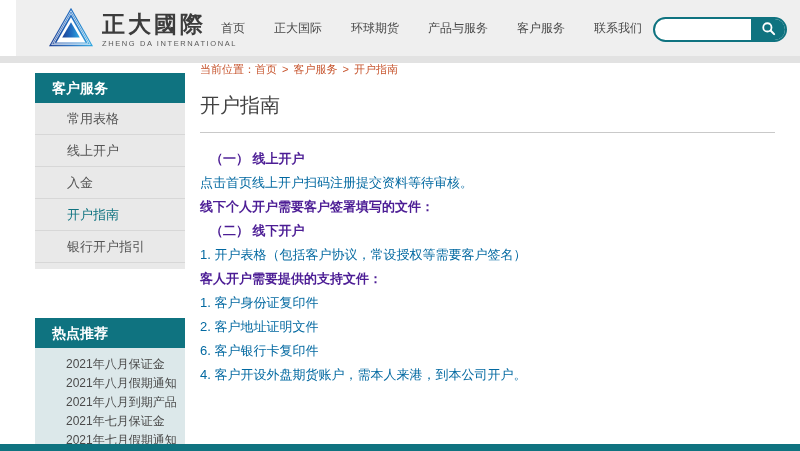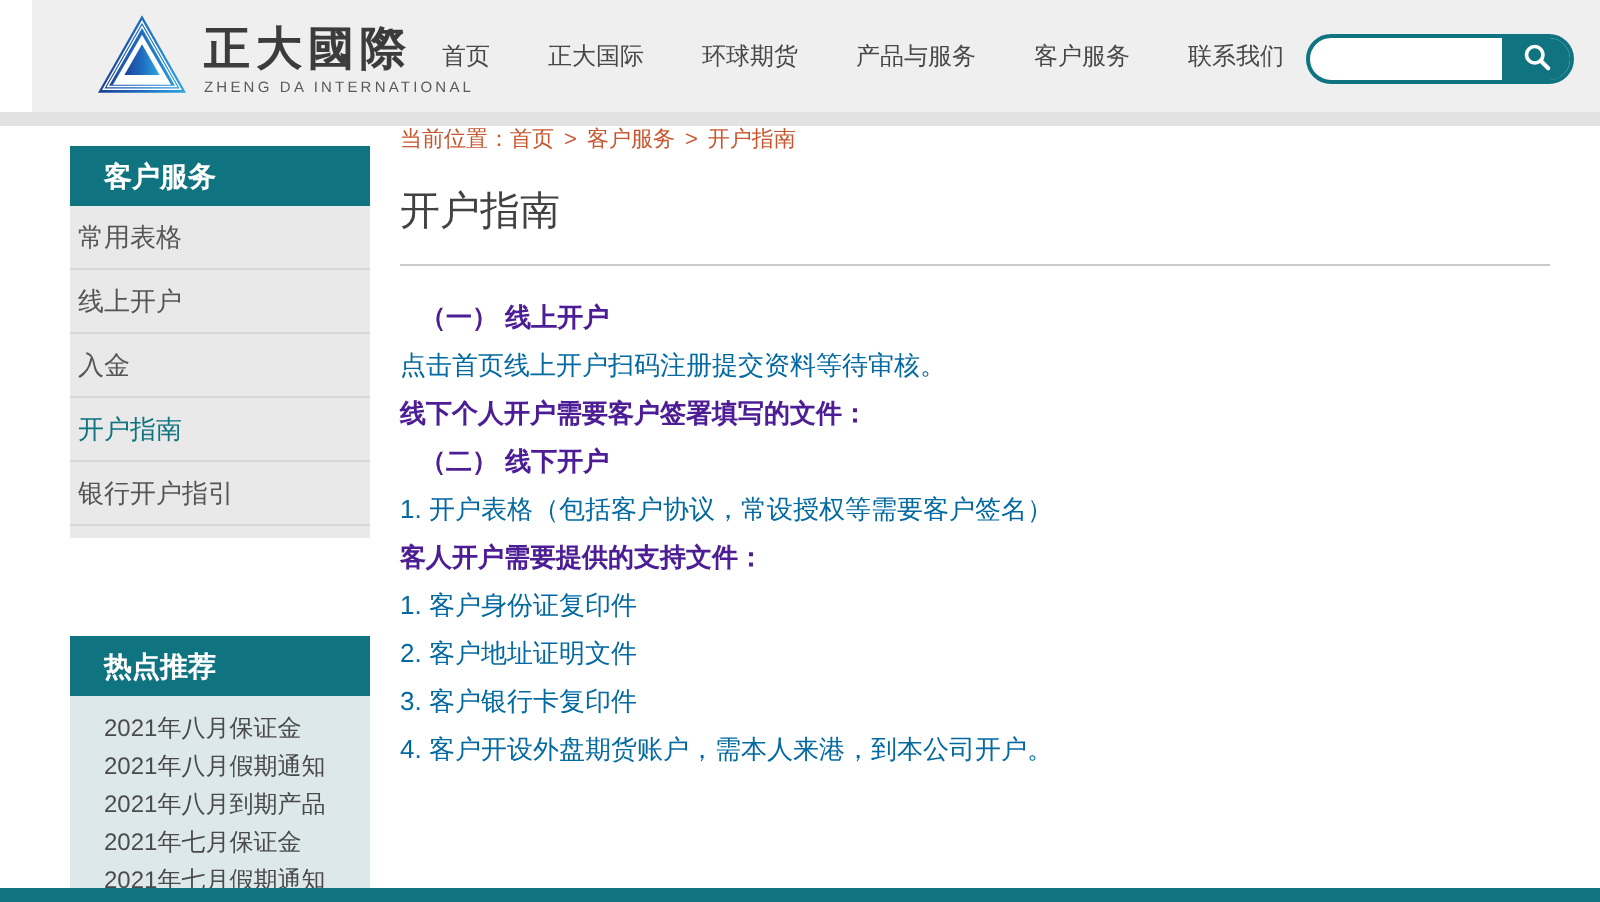--- a/index.html
+++ b/index.html
@@ -22,26 +22,26 @@
     padding:0 9px; font-size:12px; color:#333; }
   .search-btn { width:34px; height:100%; background:#0f7380; border:none; cursor:pointer;
     display:flex; align-items:center; justify-content:center; padding:0; }
   
   .strip { position:absolute; top:56px; left:0; width:800px; height:7px; background:#e2e2e2; }
   
   .sidebar { position:absolute; left:35px; top:73px; width:150px; }
   .sb-header { height:30px; background:#0f7380; color:#ffffff; font-size:14px; font-weight:bold;
     line-height:30px; padding-left:17px; }
   .sb-body { background:#e9e9e9; padding-bottom:6px; }
-  .sb-item { height:32px; line-height:32px; padding-left:4px; font-size:13px; color:#555555;
+  .sb-item { height:32px; line-height:32px; padding-left:32px; font-size:13px; color:#555555;
     border-bottom:1px solid #d7d7d7; cursor:pointer; }
   .sb-item.active { color:#0f7380; }
   .hot { position:absolute; left:35px; top:318px; width:150px; }
   .hot-body { background:#dce8ea; padding:7px 0 11px; }
-  .hot-item { height:19px; line-height:19px; padding-left:17px; font-size:12px; color:#4a4a4a;
+  .hot-item { height:19px; line-height:19px; padding-left:31px; font-size:12px; color:#4a4a4a;
     cursor:pointer; white-space:nowrap; }
   
   .main { position:absolute; left:200px; top:57px; width:575px; }
   .breadcrumb { margin-top:5px; font-size:11px; color:#c7552e; }
   .breadcrumb a { color:#c7552e; text-decoration:none; cursor:pointer; }
   .bc-sep { margin:0 5px; }
   .page-title { margin:15px 0 0; font-size:20px; font-weight:normal; color:#424242;
     padding-bottom:13px; border-bottom:1px solid #c9c9c9; }
   .content { margin-top:19px; }
   .para { margin:0 0 11px; font-size:13px; line-height:13px; color:#0369a1; }
@@ -129,18 +129,18 @@
   <h1 class="page-title">开户指南</h1>
   <div class="content">
       <p class="para bold indent">（一） 线上开户</p>
       <p class="para">点击首页线上开户扫码注册提交资料等待审核。</p>
       <p class="para bold">线下个人开户需要客户签署填写的文件：</p>
       <p class="para bold indent">（二） 线下开户</p>
       <p class="para">1. 开户表格（包括客户协议，常设授权等需要客户签名）</p>
       <p class="para bold">客人开户需要提供的支持文件：</p>
       <p class="para">1. 客户身份证复印件</p>
       <p class="para">2. 客户地址证明文件</p>
-      <p class="para">3. 客户银行卡复印件</p>
+      <p class="para">6. 客户银行卡复印件</p>
       <p class="para">4. 客户开设外盘期货账户，需本人来港，到本公司开户。</p>
     </div>
 </div>
 
 <div class="footer"></div>
 
 </body></html>

